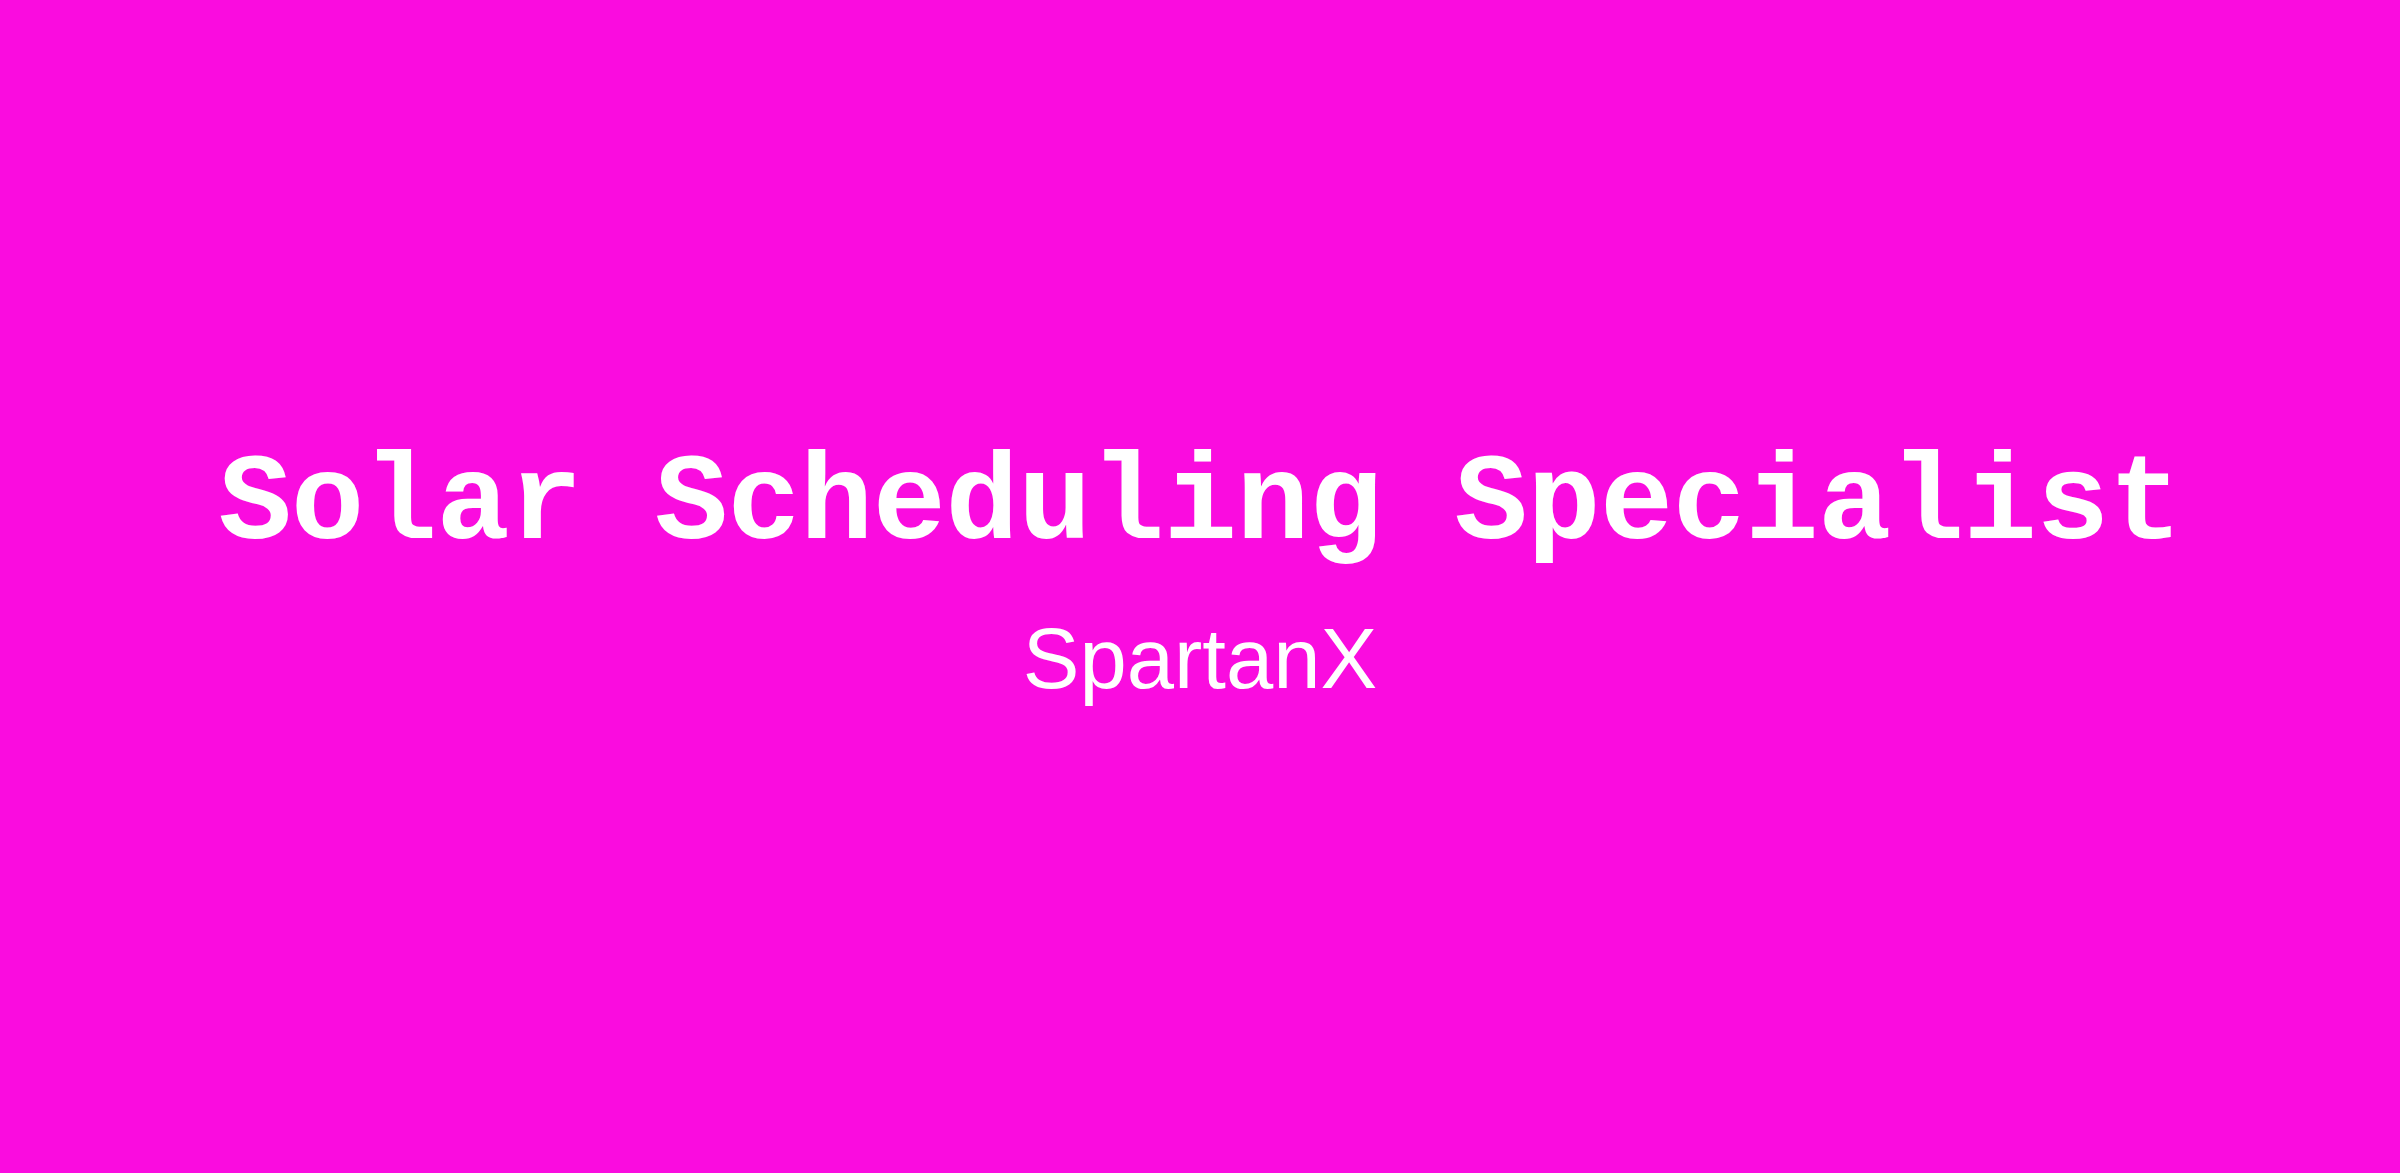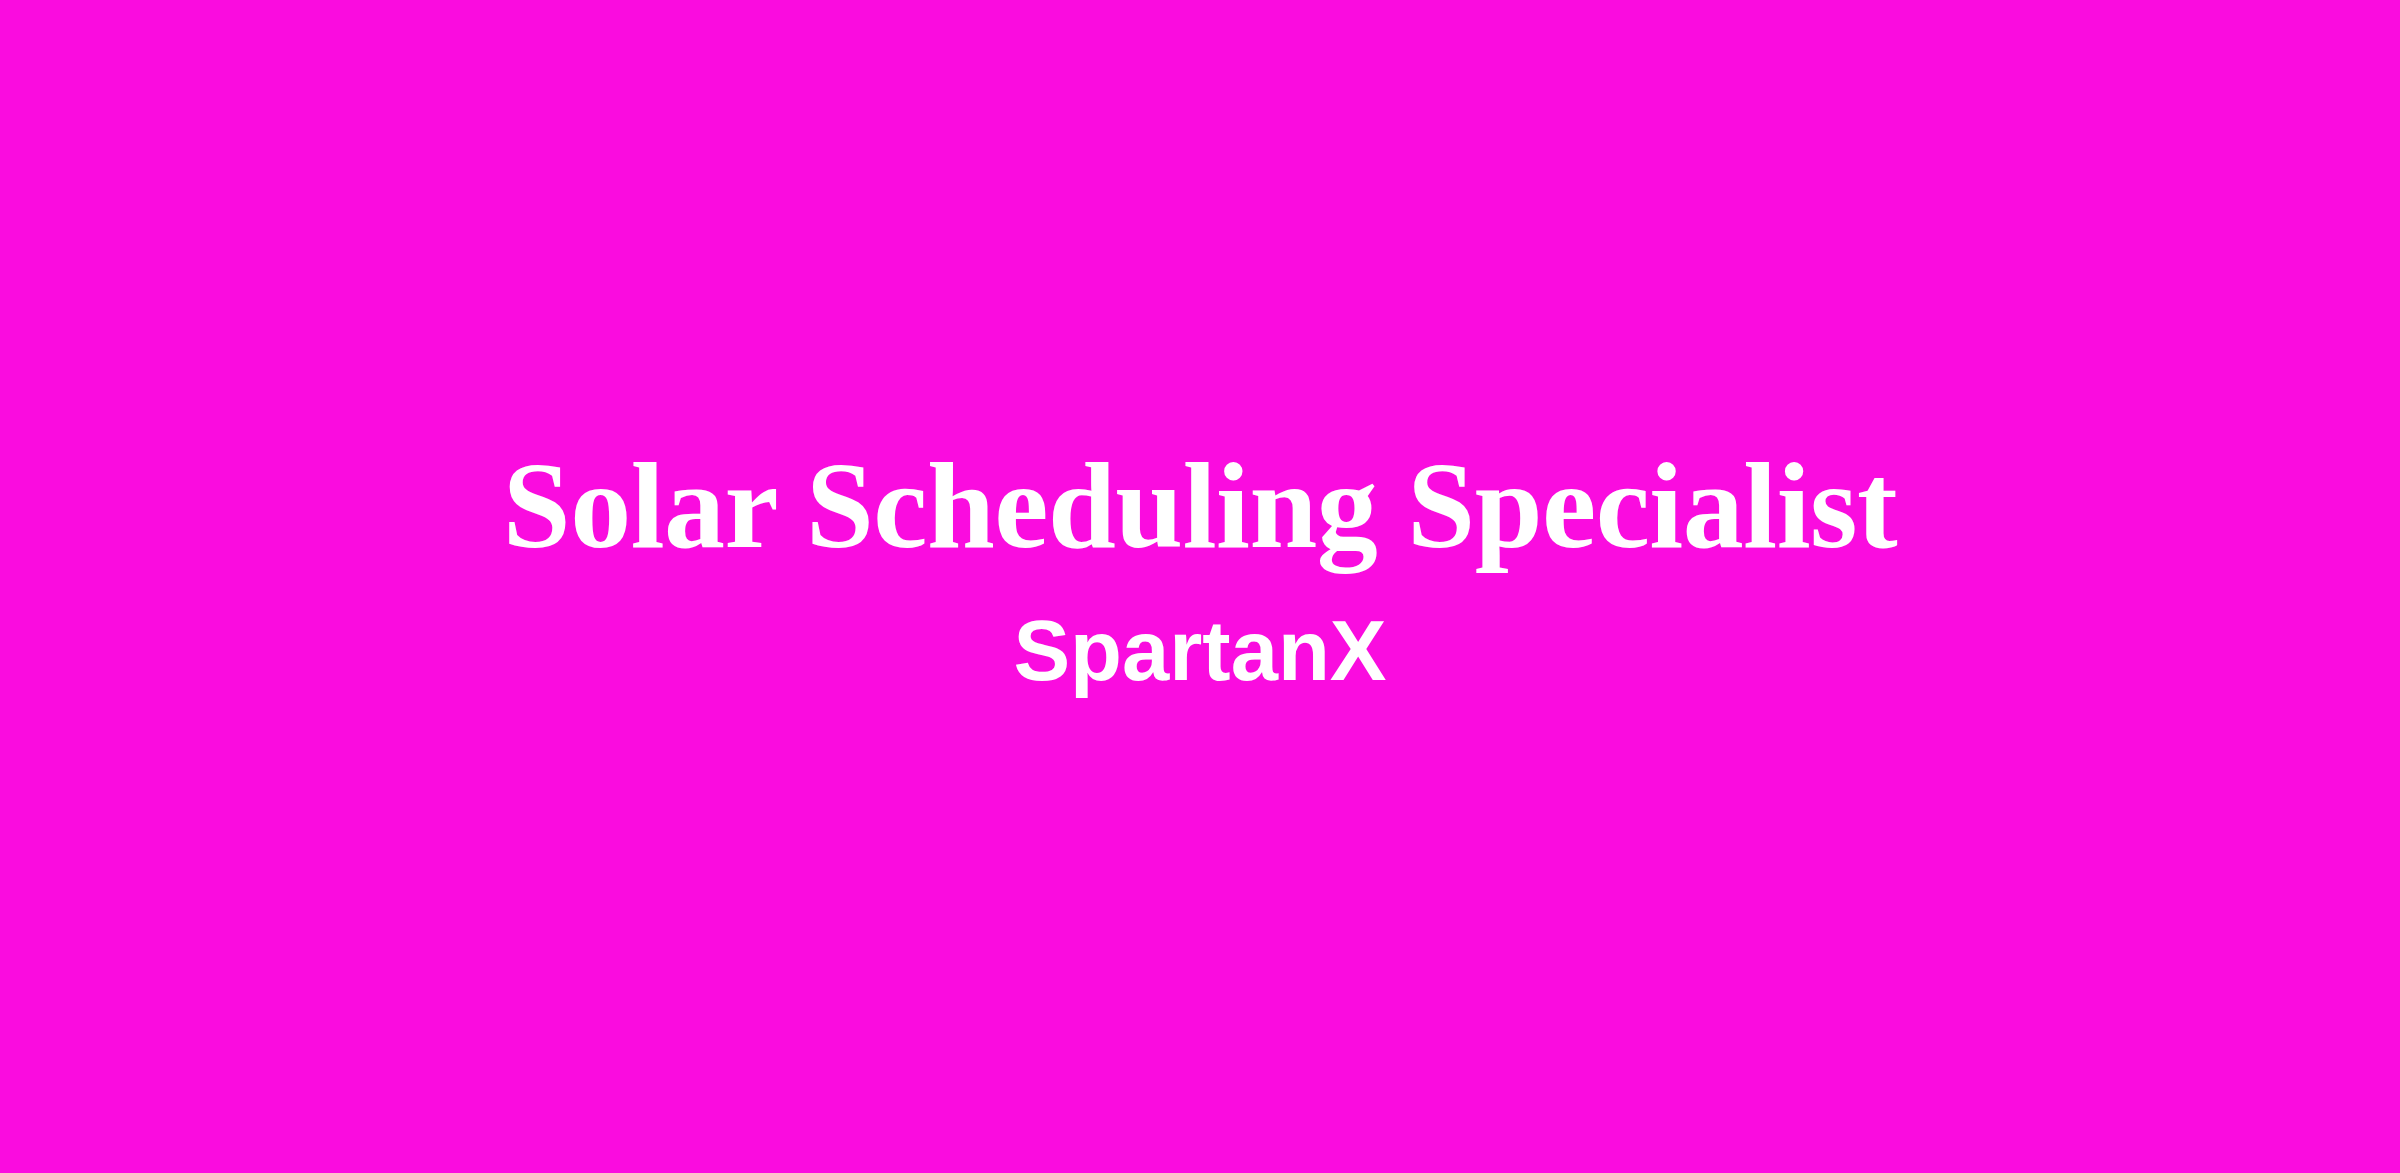--- a/index.html
+++ b/index.html
@@ -30,34 +30,34 @@
 
   #headline-group {
     display: flex;
     flex-direction: column;
     align-items: center;
     text-align: center;
     max-width: 2240px;
   }
 
   .title {
-    font-family: Liberation Serif, serif;
+    font-family: Liberation Mono, monospace;
     font-size: 122px;
     font-weight: 700;
     line-height: 1.06;
     color: #ffffff;
     letter-spacing: -0.5px;
-    margin: 8px;
+    margin: 16px;
     white-space: nowrap;
   }
 
   .subtitle {
     font-family: "Liberation Sans", sans-serif;
     font-size: 85px;
-    font-weight: 700;
+    font-weight: 400;
     line-height: 1.1;
     color: #ffffff;
     letter-spacing: 0px;
     margin: 26px 0 0 0;
     white-space: nowrap;
   }
 </style>
 </head>
 <body>
 

